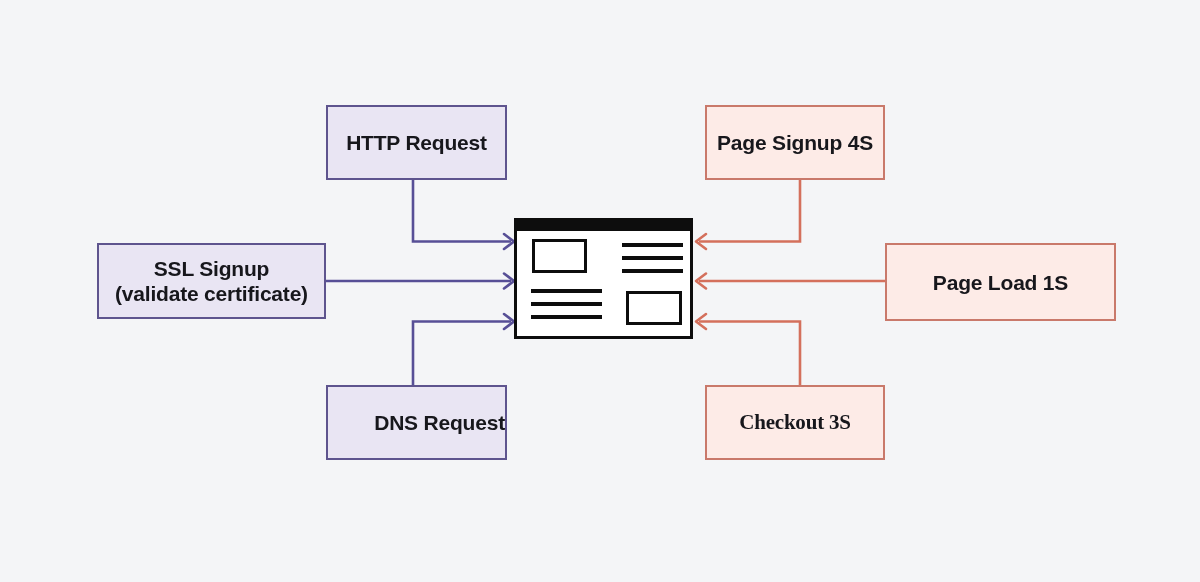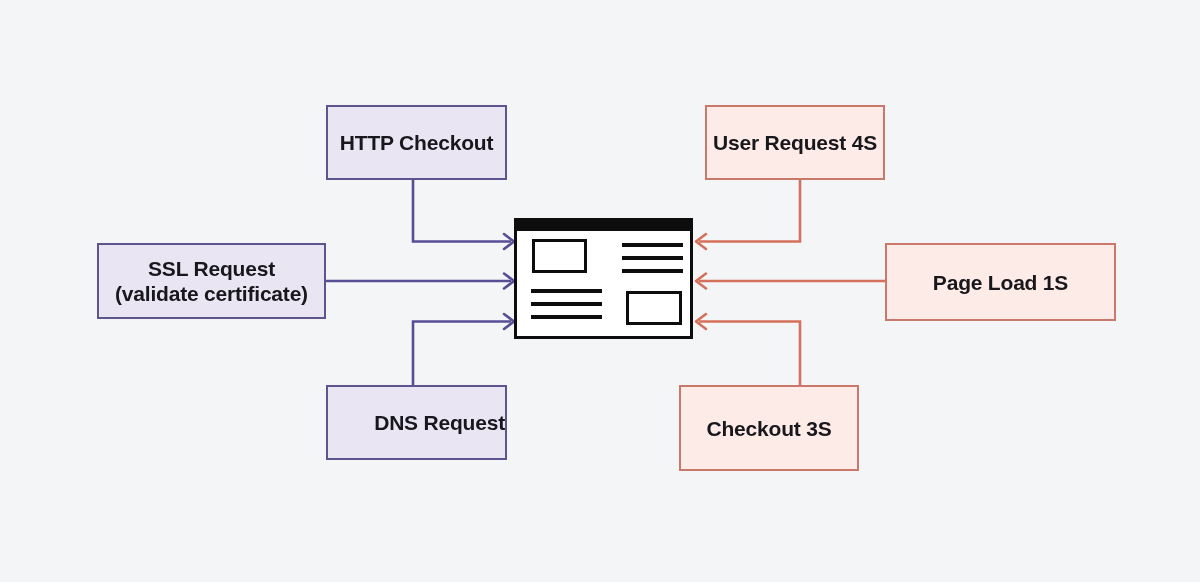--- a/index.html
+++ b/index.html
@@ -21,21 +21,21 @@
     text-align:center;font-weight:700;font-size:21px;line-height:25px;
     letter-spacing:-0.2px;color:var(--text);white-space:pre-line;border:2.5px solid;
   }
   .node.purple{background:var(--purple-fill);border-color:var(--purple-border);}
   .node.salmon{background:var(--salmon-fill);border-color:var(--salmon-border);}
   .n-http    {left:326px;top:105px;width:181px;height:75px;}
   .n-ssl     {left:97px; top:243px;width:229px;height:76px;}
   .n-dns     {left:326px;top:385px;width:181px;height:75px;justify-content:flex-end;}
   .n-signup  {left:705px;top:105px;width:180px;height:75px;}
   .n-pageload{left:885px;top:243px;width:231px;height:78px;}
-  .n-checkout{left:679px;top:385px;width:180px;height:86px;}
+  .n-checkout{left:705px;top:385px;width:180px;height:75px;font-family:Liberation Serif, serif;}
   .browser{
     position:absolute;left:514px;top:218px;width:179px;height:121px;
     background:#ffffff;border:3px solid var(--icon-black);
   }
   .browser .titlebar{position:absolute;left:-1px;top:-1px;width:175px;height:11px;background:var(--icon-black);}
   .browser .frame-rect{position:absolute;border:3px solid var(--icon-black);background:#ffffff;}
   .rect-top-left{left:15px;top:18px;width:55px;height:34px;}
   .rect-bottom-right{left:109px;top:70px;width:56px;height:34px;}
   .bar{position:absolute;height:4px;background:var(--icon-black);}
   .tr-1{left:105px;top:22px;width:61px;}
@@ -71,32 +71,32 @@
       <path class="salmon-line" d="M885 281 L699 281"></path>
       <path class="salmon-line chevron" d="M706 273.5 L696 281 L706 288.5"></path>
     </g>
     <g>
       <path class="salmon-line" d="M800 385 L800 321.5 L699 321.5"></path>
       <path class="salmon-line chevron" d="M706 314 L696 321.5 L706 329"></path>
     </g>
   </svg>
 
   <div class="node purple n-http">
-    <span>HTTP Checkout</span>
+    <span>HTTP Request</span>
   </div>
   <div class="node purple n-ssl">
-    <span>SSL Request
+    <span>SSL Signup
 (validate certificate)</span>
   </div>
   <div class="node purple n-dns">
     <span>DNS Request</span>
   </div>
 
   <div class="node salmon n-signup">
-    <span>User Request 4S</span>
+    <span>Page Signup 4S</span>
   </div>
   <div class="node salmon n-pageload">
     <span>Page Load 1S</span>
   </div>
   <div class="node salmon n-checkout">
     <span>Checkout 3S</span>
   </div>
 
   <div class="browser">
     <div class="titlebar"></div>

